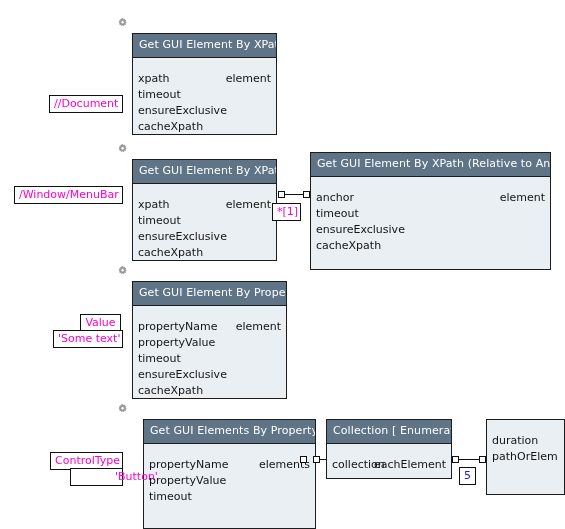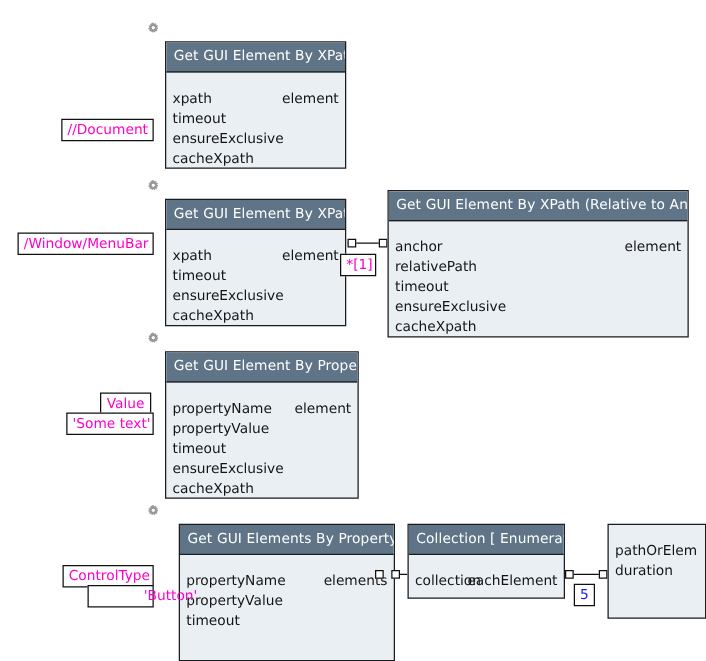--- a/index.html
+++ b/index.html
@@ -209,24 +209,20 @@
     <div class="node-header">Get GUI Element By XPath (Relative to Anchor)</div>
     <div class="node-body">
       <div class="port-row">
 
         <span class="port-in-label">anchor</span>
         <span class="port-out-label">element</span>
 
       </div>
       <div class="port-row">
 
-        <span class="port-in-label">relativePath</span>
-      </div>
-      <div class="port-row">
-
         <span class="port-in-label">timeout</span>
       </div>
       <div class="port-row">
 
         <span class="port-in-label">ensureExclusive</span>
       </div>
       <div class="port-row">
 
         <span class="port-in-label">cacheXpath</span>
       </div>
@@ -305,23 +301,23 @@
     </div>
   </div>
 
   <div class="wire-node" style="left:452px; top:456px;"></div>
   <div class="wire-node" style="left:479px; top:456px;"></div>
 
   <div class="node" style="left:486px; top:419px; width:79px; height:76px;">
     <div class="node-body">
       <div class="port-row">
 
+        <span class="port-in-label">duration</span>
+      </div>
+      <div class="port-row">
+
         <span class="port-in-label">pathOrElem</span>
       </div>
-      <div class="port-row">
-
-        <span class="port-in-label">duration</span>
-      </div>
     </div>
   </div>
   <div class="chip num" style="left:459px; top:467px; width:17px;">5</div>
 
 </div>
 
 </body></html>

